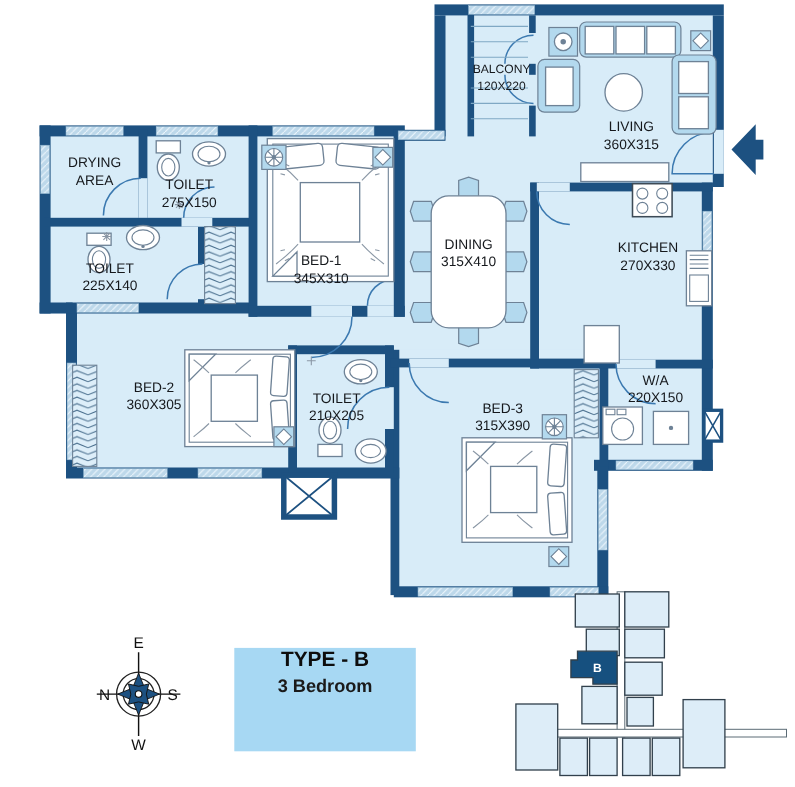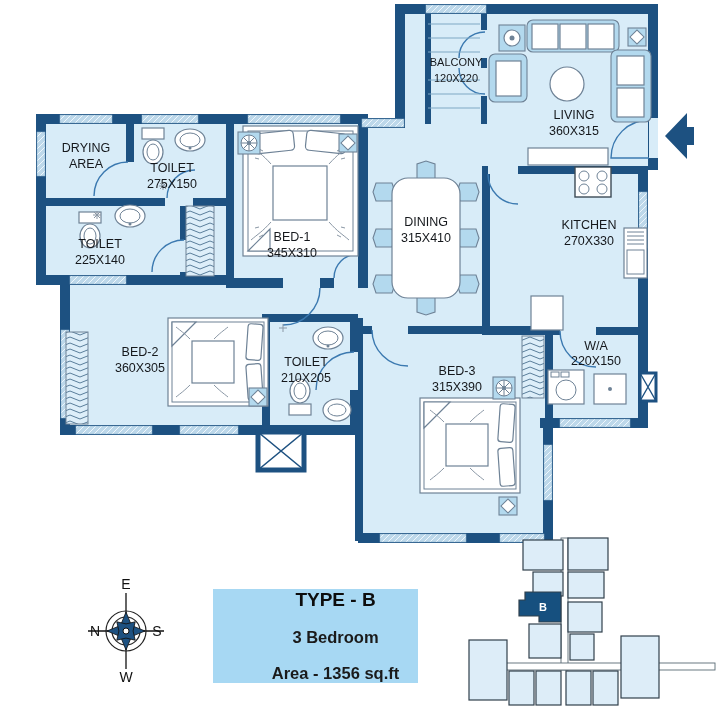--- a/index.html
+++ b/index.html
@@ -26,21 +26,21 @@
   .lblsm{font:400 11px "Liberation Sans",sans-serif;fill:var(--text);text-anchor:middle;}
   .kp-unit{fill:var(--keyplan_fill);stroke:var(--keyplan_stroke);stroke-width:1.2;}
   .kp-hall{fill:#ffffff;stroke:#5a6a74;stroke-width:.9;}
   .kp-b{fill:var(--highlight);stroke:var(--keyplan_stroke);stroke-width:1.2;}
   .kp-lbl{font:700 11px "Liberation Sans",sans-serif;fill:#fff;text-anchor:middle;}
   .cmp-line{stroke:#111;stroke-width:1.3;}
   .cmp-circ{fill:none;stroke:#222;stroke-width:1.2;}
   .cmp-star{fill:var(--wall);stroke:#111;stroke-width:.8;}
   .cmp-lbl{font:400 14px "Liberation Sans",sans-serif;fill:#111;text-anchor:middle;}
   #info-box{left:213px;top:589px;width:165px;height:94px;background:var(--infobox_bg);
-    display:flex;flex-direction:column;justify-content:space-between;align-items:center;gap:4px;padding-left:40px;}
+    display:flex;flex-direction:column;justify-content:flex-start;align-items:center;gap:4px;}
   #info-box .t1{font-weight:700;font-size:19px;color:#0d0d0d;}
   #info-box .t2{font-weight:700;font-size:16.5px;color:#1a1a1a;}
 </style>
 </head>
 <body>
 
 <svg class="abs" style="left:0;top:0" width="723" height="562" viewBox="0 0 723 562">
   <defs>
     <pattern id="winpat" width="6" height="6" patternUnits="userSpaceOnUse">
       <rect width="6" height="6" fill="#bdd8ea"></rect>
@@ -332,21 +332,20 @@
   <circle cx="50" cy="55" r="3" fill="#fff" stroke="#111" stroke-width="1"></circle>
   <text class="cmp-lbl" x="50" y="13">E</text>
   <text class="cmp-lbl" x="19" y="60">N</text>
   <text class="cmp-lbl" x="81" y="60">S</text>
   <text class="cmp-lbl" x="50" y="106">W</text>
 </svg>
 
 <div id="info-box" class="abs">
   <div class="t1">TYPE - B</div>
   <div class="t2">3 Bedroom</div>
-  <div class="t2">Area - 1356 sq.ft</div>
 </div>
 
 <svg class="abs" style="left:461px;top:530px" width="262" height="185" viewBox="0 0 262 185">
   <rect x="100" y="8" width="7" height="132" class="kp-hall"></rect>
   <rect x="10" y="133" width="244" height="7" class="kp-hall"></rect>
   <g>
     <rect x="62" y="10" width="40" height="30" class="kp-unit"></rect>
     <rect x="72" y="42" width="30" height="24" class="kp-unit"></rect>
     <rect x="68" y="94" width="32" height="34" class="kp-unit"></rect>
     <rect x="107" y="8" width="40" height="32" class="kp-unit"></rect>

